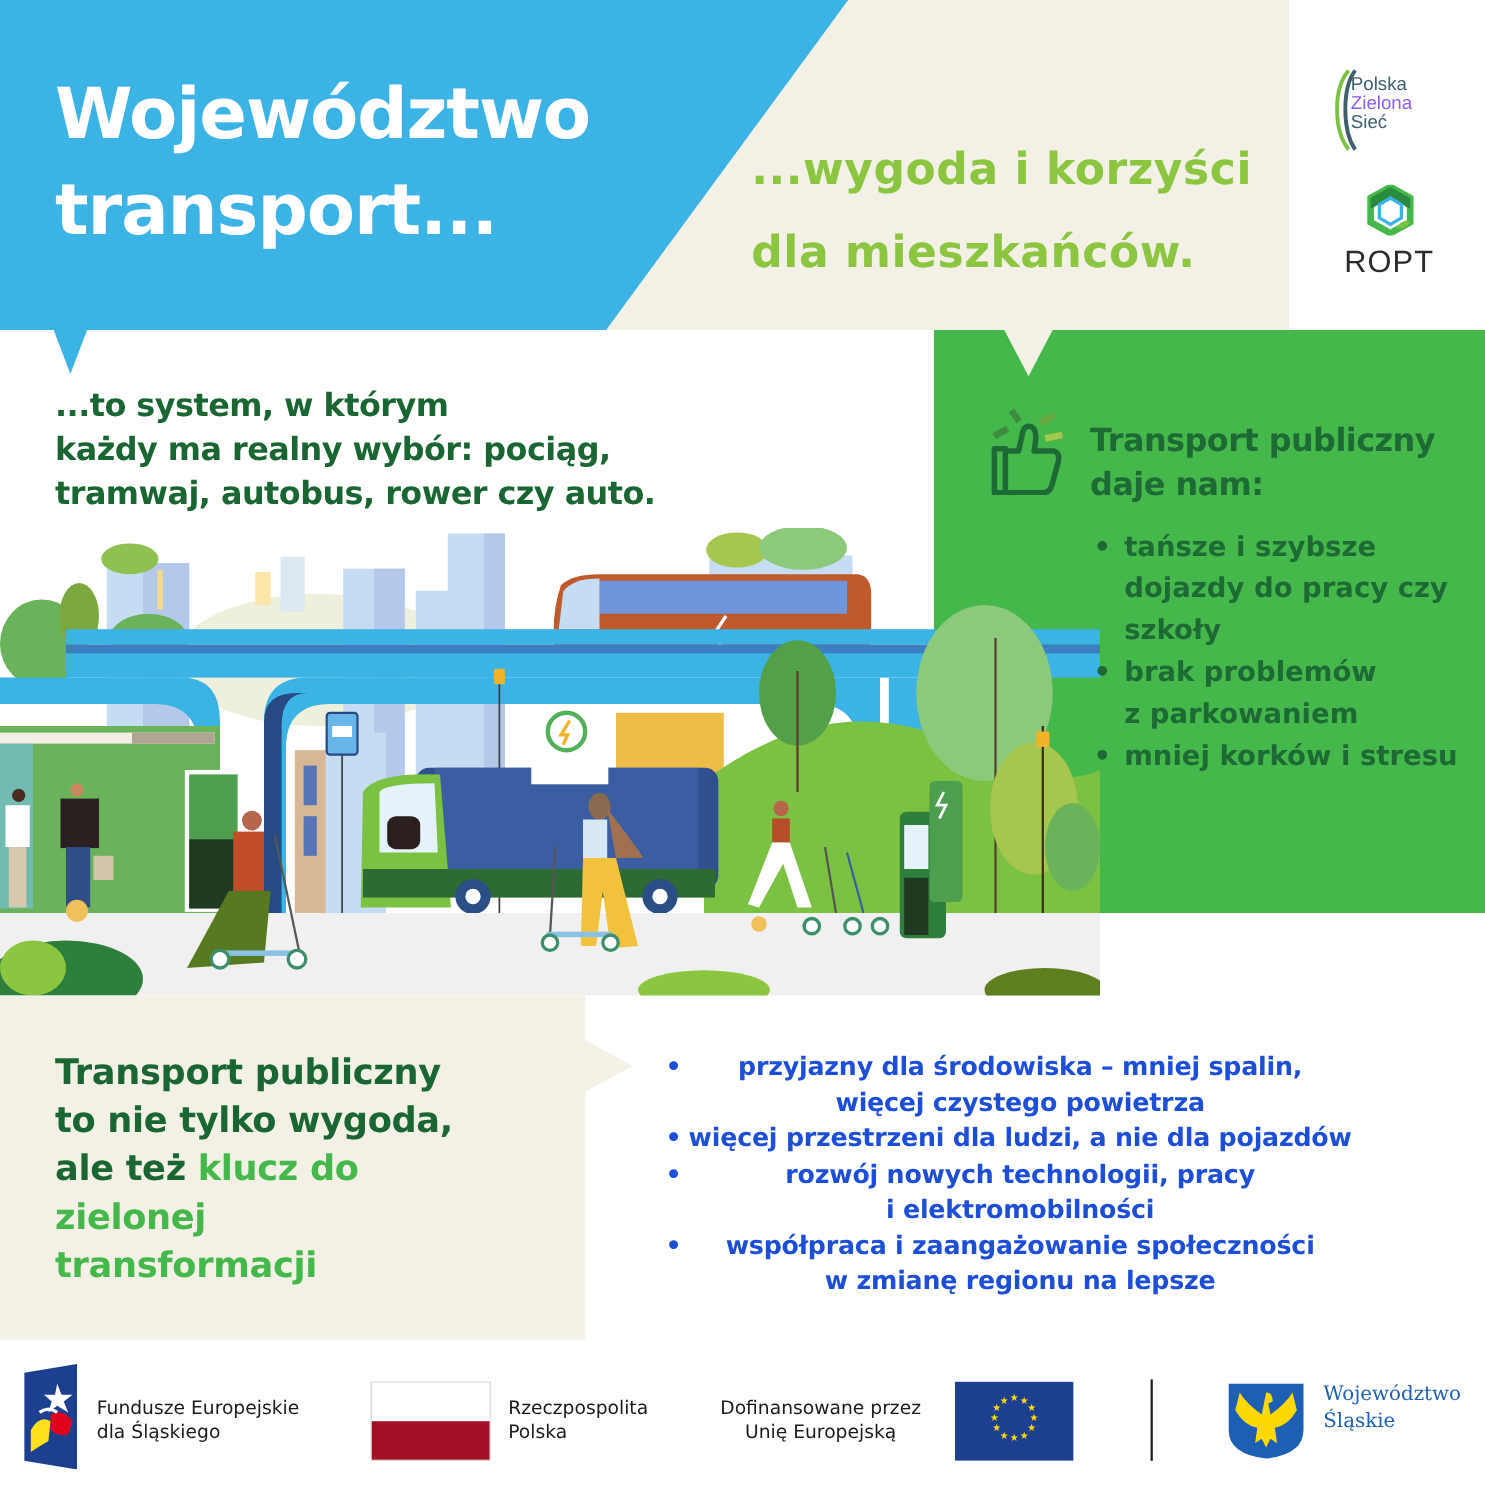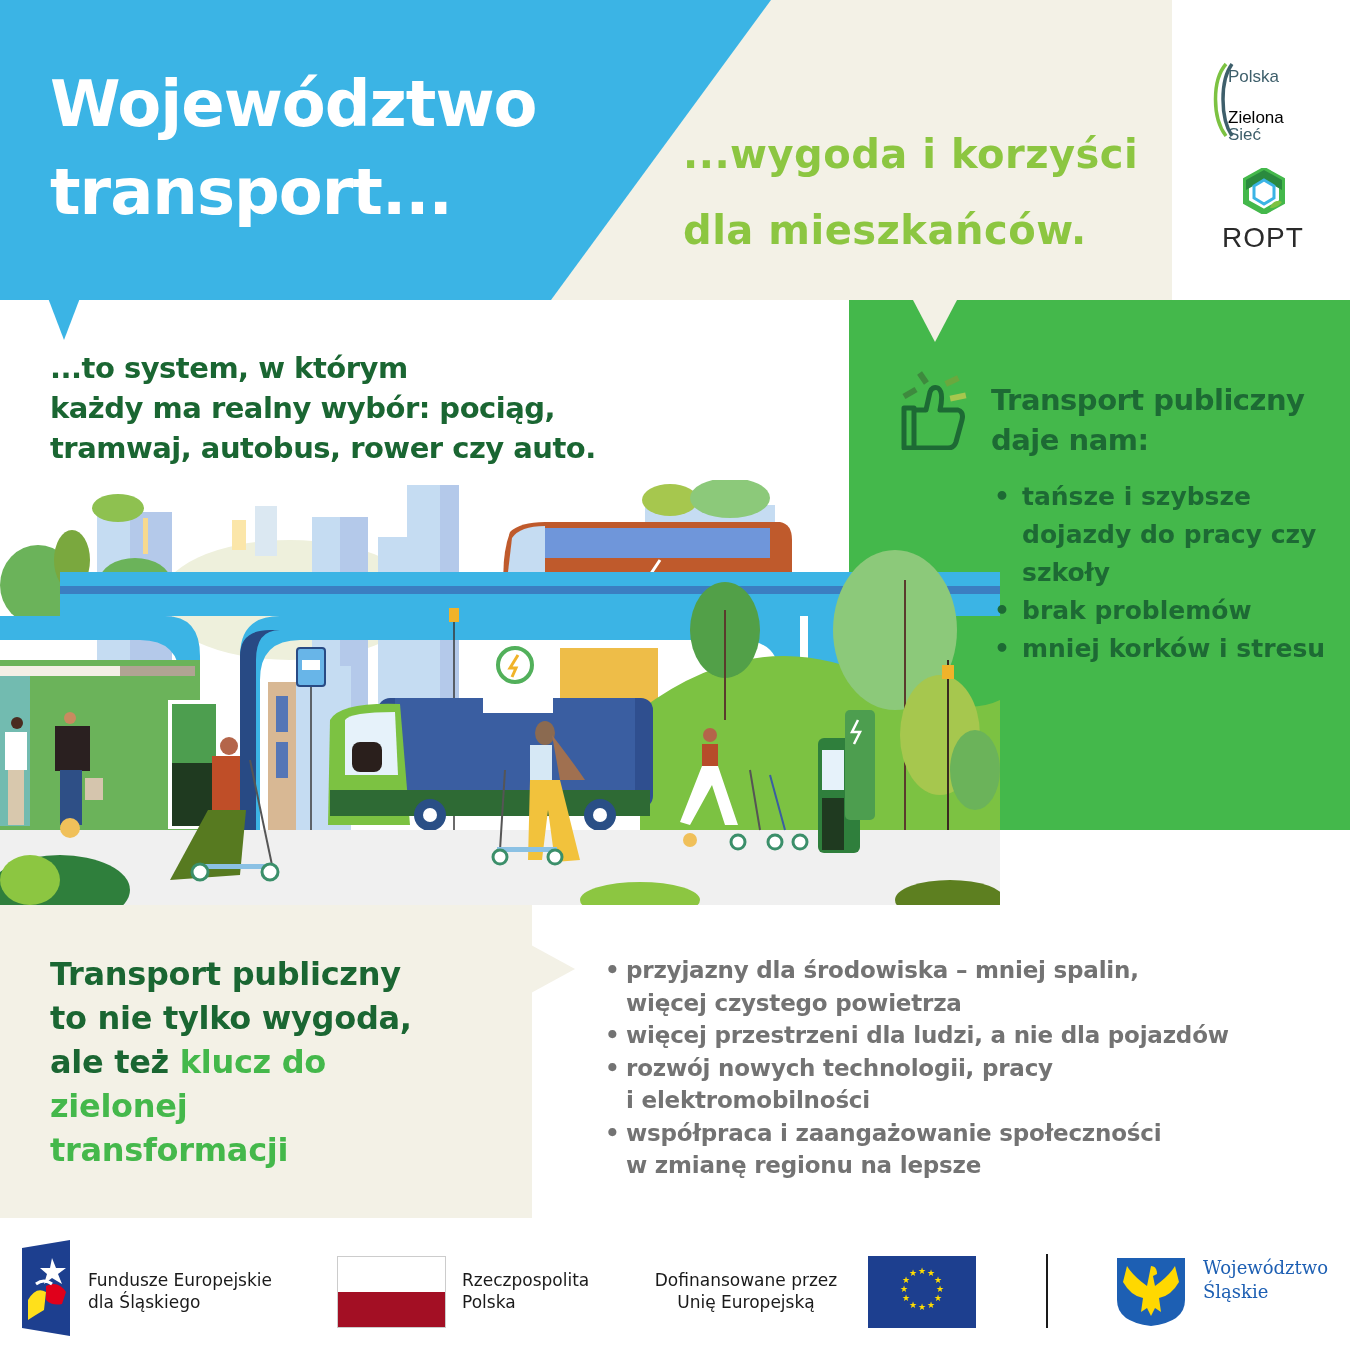--- a/index.html
+++ b/index.html
@@ -12,21 +12,21 @@
   .hdr-blue { left: 0; top: 0; width: 780px; height: 300px; background: #3bb4e5; clip-path: polygon(0 0, 771px 0, 551px 300px, 0 300px); }
   .blue-pointer { left: 48px; top: 298px; width: 0; height: 0; border-left: 16px solid transparent; border-right: 16px solid transparent; border-top: 42px solid #3bb4e5; }
   .title { left: 50px; top: 60px; color: #ffffff; font-weight: bold; font-size: 64px; line-height: 88px; letter-spacing: -1px; }
   .subtitle { left: 683px; top: 116px; color: #8cc641; font-weight: bold; font-size: 40px; line-height: 76px; letter-spacing: 0.5px; }
 
   
   .pzs-logo { left: 1210px; top: 60px; width: 120px; height: 80px; }
   .pzs-arc { position: absolute; }
   .pzs-text { position: absolute; left: 18px; top: 8px; font-size: 17px; line-height: 17px; font-family: "Liberation Sans", sans-serif; }
   .pzs-text div:nth-child(1) { color: #3e5f6b; }
-  .pzs-text div:nth-child(2) { color: #000000; margin-top: 24px; }
+  .pzs-text div:nth-child(2) { color: #8b5cf6; }
   .pzs-text div:nth-child(3) { color: #3e5f6b; }
   .ropt-icon { left: 1242px; top: 168px; width: 44px; height: 46px; }
   .ropt-text { left: 1222px; top: 222px; font-size: 28px; color: #2a2a2a; font-family: "Liberation Sans", sans-serif; letter-spacing: 1px; }
 
   
   .intro { left: 50px; top: 348px; color: #1a6632; font-weight: bold; font-size: 29px; line-height: 40px; letter-spacing: -0.5px; }
 
   
   .green-panel { left: 849px; top: 300px; width: 501px; height: 530px; background: #44b84b; }
   .green-notch { left: 913px; top: 300px; width: 0; height: 0; border-left: 22px solid transparent; border-right: 22px solid transparent; border-top: 42px solid #f3f1e6; }
@@ -37,21 +37,21 @@
   .panel-list li::before { content: "•"; position: absolute; left: 2px; top: 0; }
 
   
   .illus { left: 0; top: 480px; width: 1000px; height: 425px; }
 
   
   .bottom-cream { left: 0; top: 905px; width: 532px; height: 313px; background: #f3f1e6; }
   .bottom-pointer { left: 531px; top: 945px; width: 0; height: 0; border-top: 24px solid transparent; border-bottom: 24px solid transparent; border-left: 44px solid #f3f1e6; }
   .bottom-title { left: 50px; top: 952px; font-weight: bold; font-size: 32px; line-height: 44px; color: #1a6632; letter-spacing: -0.3px; }
   .bottom-title .hl { color: #44b84b; }
-  .bottom-list { left: 605px; top: 954px; color: #737373; font-weight: bold; font-size: 23px; line-height: 32.5px; list-style: none; letter-spacing: -0.2px; }
+  .bottom-list { left: 605px; top: 954px; color: #1d4ed8; font-weight: bold; font-size: 23px; line-height: 32.5px; list-style: none; letter-spacing: -0.2px; text-align: center; }
   .bottom-list li { position: relative; padding-left: 21px; }
   .bottom-list li::before { content: "•"; position: absolute; left: 0; top: 0; }
 
   
   .footer { left: 0; top: 1218px; width: 1206px; height: 132px; background: #ffffff; }
   .footer-text { position: absolute; font-family: "DejaVu Sans", sans-serif; font-size: 17px; line-height: 22px; color: #1a1a1a; }
 </style>
 </head>
 <body>
 
@@ -250,20 +250,21 @@
 </div>
 
 <ul class="abs panel-list">
   <li>
     <div>tańsze i szybsze</div>
     <div>dojazdy do pracy czy</div>
     <div>szkoły</div>
   </li>
   <li>
     <div>brak problemów</div>
+    <div>z parkowaniem</div>
   </li>
   <li>
     <div>mniej korków i stresu</div>
   </li>
 </ul>
 
 <div class="abs bottom-cream"></div>
 <div class="abs bottom-pointer"></div>
 
 <div class="abs bottom-title">

